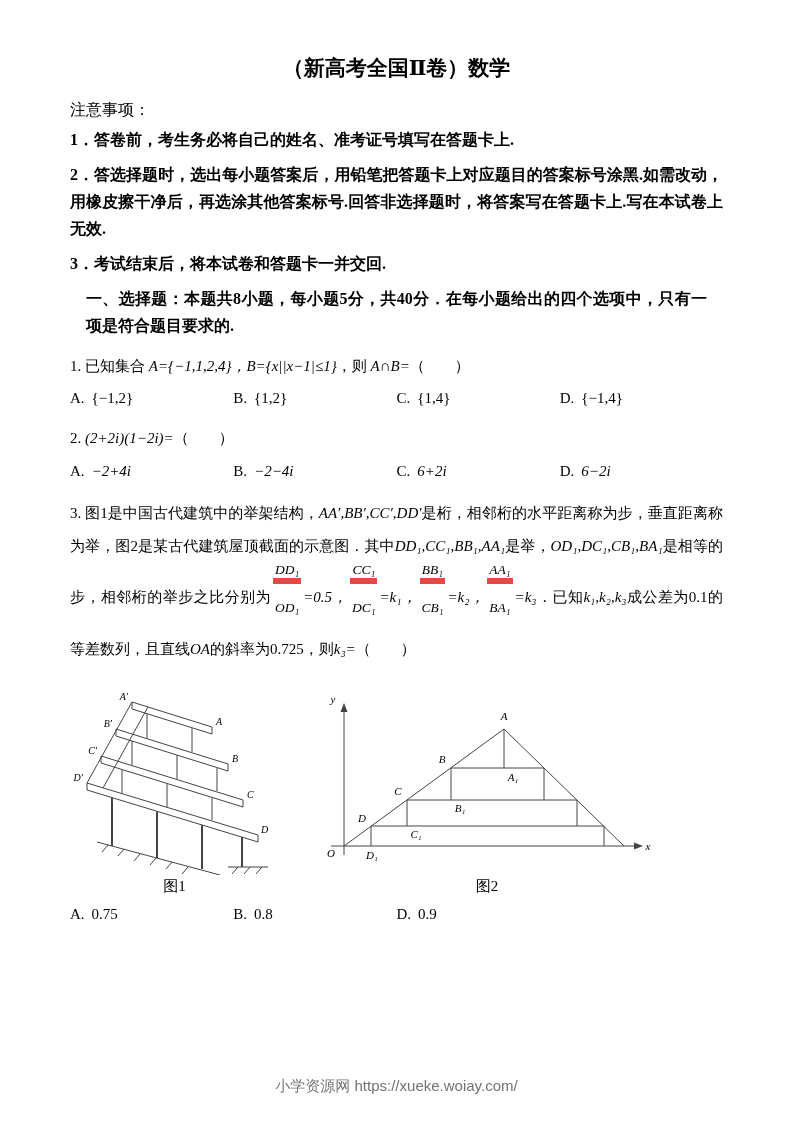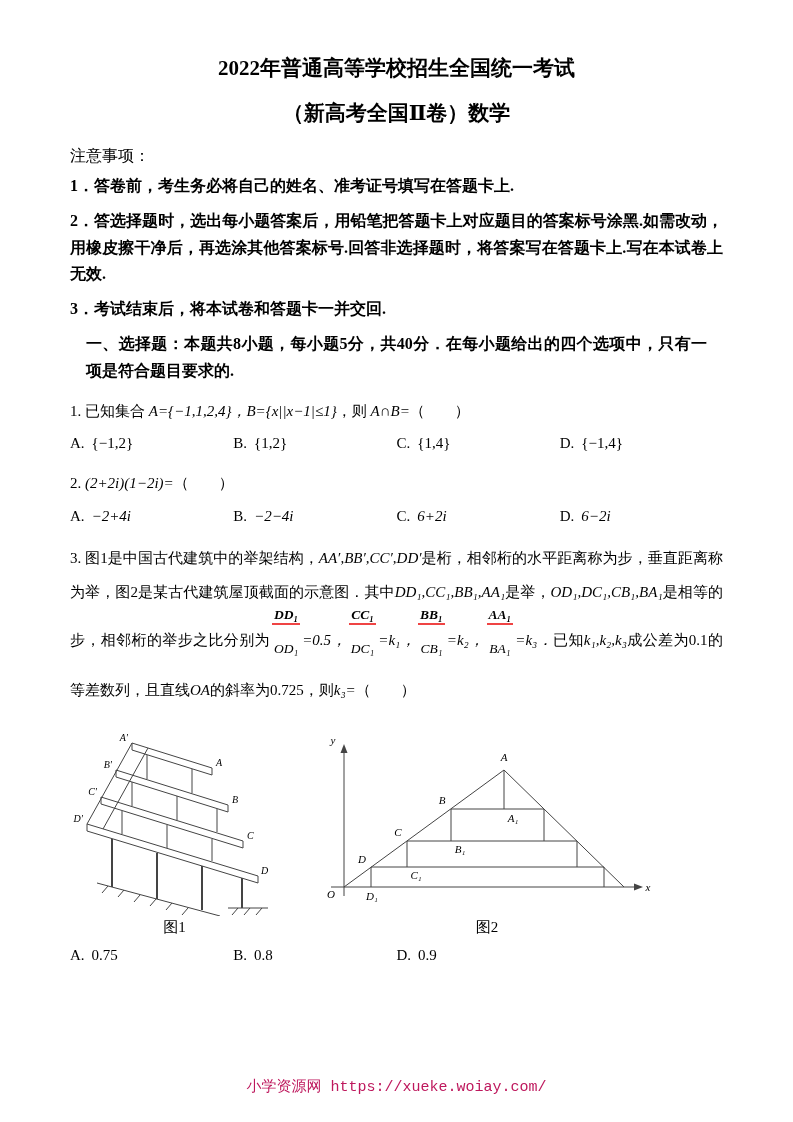--- a/index.html
+++ b/index.html
@@ -11,36 +11,35 @@
   .notice-heading{font-size:16px;font-weight:400;line-height:1.7;margin:0 0 4px;}
   .notice-item{font-size:16px;font-weight:700;line-height:1.68;margin:0 0 8px;text-align:justify;}
   .section-heading{font-size:16px;font-weight:700;line-height:1.68;margin:2px 16px 12px;text-align:justify;}
   .question{font-size:15px;line-height:1.9;margin:0 0 6px;text-align:justify;}
   .q3{line-height:2.25;}
   .mi{font-style:italic;}
   .options{display:grid;grid-template-columns:25% 25% 25% 25%;font-size:15px;line-height:1.6;margin:0 0 14px;}
   .opt-label{margin-right:7px;}
   .frac{display:inline-flex;flex-direction:column;align-items:center;vertical-align:middle;
         line-height:1.15;font-size:13.5px;font-style:italic;margin:0 2px;transform:translateY(-2px);}
-  .frac .num{border-bottom:2px solid #ef4444;padding:0 2px;font-weight:bold;}
+  .frac .num{border-bottom:6px solid #ef4444;padding:0 2px;}
   .frac .den{padding:16px 2px;}
   .figures{display:flex;align-items:flex-end;gap:40px;margin:10px 0 6px;padding-left:2px;}
   .figcol{display:flex;flex-direction:column;align-items:center;}
   .figcaption{font-size:15px;margin-top:2px;text-align:right;}
   svg{display:block;}
   svg text{font-family:"Liberation Serif","DejaVu Serif",serif;font-style:italic;fill:#000;}
   .footer{position:absolute;left:0;bottom:26px;width:100%;text-align:center;font-size:15px;
           color:#2E9B9B;font-family:"Liberation Sans","DejaVu Sans",sans-serif;}
 </style>
 </head>
 <body>
 
 <div class="page">
 
-  <h1 class="title">2022年普通高等学校招生全国统一考试</h1>
   <h2 class="subtitle">（新高考全国Ⅱ卷）数学</h2>
 
   <div class="notice-heading">注意事项：</div>
   <p class="notice-item">1．答卷前，考生务必将自己的姓名、准考证号填写在答题卡上.</p>
   <p class="notice-item">2．答选择题时，选出每小题答案后，用铅笔把答题卡上对应题目的答案标号涂黑.如需改动，用橡皮擦干净后，再选涂其他答案标号.回答非选择题时，将答案写在答题卡上.写在本试卷上无效.</p>
   <p class="notice-item">3．考试结束后，将本试卷和答题卡一并交回.</p>
 
   <p class="section-heading">一、选择题：本题共8小题，每小题5分，共40分．在每小题给出的四个选项中，只有一项是符合题目要求的.</p>
 
   <p class="question"><span>1. 已知集合 </span><span class="mi">A={−1,1,2,4}，B={x||x−1|≤1}</span><span>，则 </span><span class="mi">A∩B=</span><span>（　　）</span></p>
@@ -147,15 +146,15 @@
     </div>
 
   </div>
 
   <div class="options">
     <div><span class="opt-label">A.</span><span>0.75</span></div>
     <div><span class="opt-label">B.</span><span>0.8</span></div>
     <div><span class="opt-label">D.</span><span>0.9</span></div>
   </div>
 
-  <div class="footer" style="color: #be185d; font-family: Liberation Mono, monospace;">小学资源网 https://xueke.woiay.com/</div>
+  <div class="footer" style="color: #737373;">小学资源网 https://xueke.woiay.com/</div>
 
 </div>
 
 </body></html>

